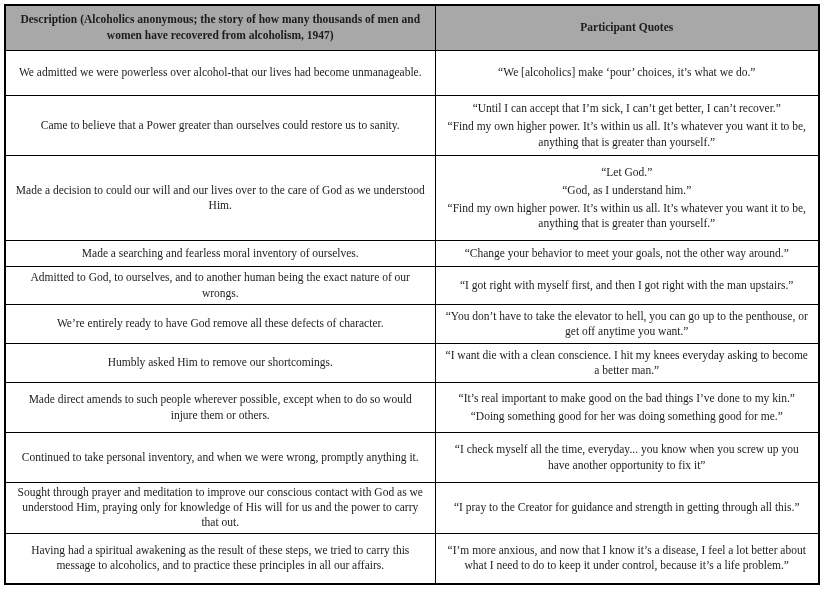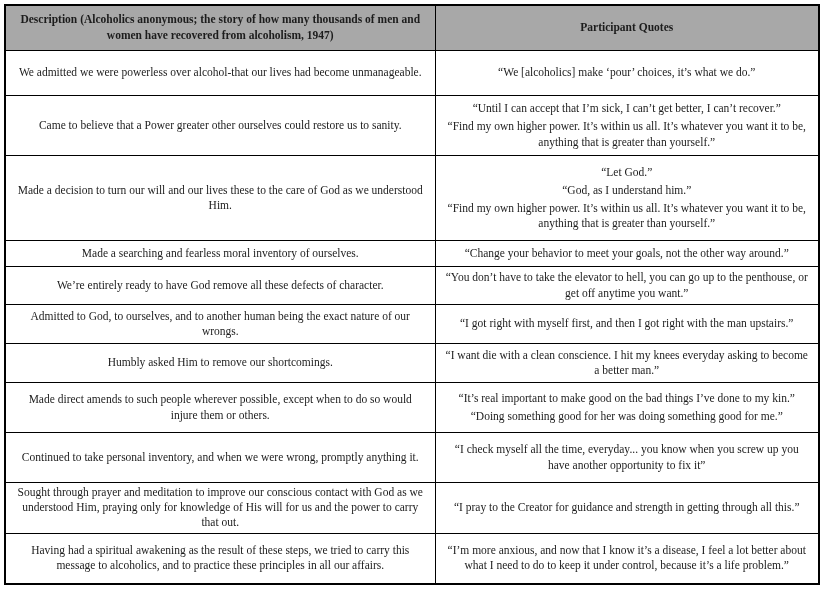--- a/index.html
+++ b/index.html
@@ -77,59 +77,59 @@
         <tr>
           <td>
             <p>We admitted we were powerless over alcohol-that our lives had become unmanageable.</p>
           </td>
           <td>
             <p>“We [alcoholics] make ‘pour’ choices, it’s what we do.”</p>
           </td>
         </tr>
         <tr>
           <td>
-            <p>Came to believe that a Power greater other ourselves could restore us to sanity.</p>
+            <p>Came to believe that a Power greater than ourselves could restore us to sanity.</p>
           </td>
           <td>
             <p>“Until I can accept that I’m sick, I can’t get better, I can’t recover.”</p>
             <p>“Find my own higher power. It’s within us all. It’s whatever you want it to be, anything that is greater than yourself.”</p>
           </td>
         </tr>
         <tr>
           <td>
-            <p>Made a decision to turn our will and our lives these to the care of God as we understood Him.</p>
+            <p>Made a decision to could our will and our lives over to the care of God as we understood Him.</p>
           </td>
           <td>
             <p>“Let God.”</p>
             <p>“God, as I understand him.”</p>
             <p>“Find my own higher power. It’s within us all. It’s whatever you want it to be, anything that is greater than yourself.”</p>
           </td>
         </tr>
         <tr>
           <td>
             <p>Made a searching and fearless moral inventory of ourselves.</p>
           </td>
           <td>
             <p>“Change your behavior to meet your goals, not the other way around.”</p>
           </td>
         </tr>
         <tr>
           <td>
+            <p>Admitted to God, to ourselves, and to another human being the exact nature of our wrongs.</p>
+          </td>
+          <td>
+            <p>“I got right with myself first, and then I got right with the man upstairs.”</p>
+          </td>
+        </tr>
+        <tr>
+          <td>
             <p>We’re entirely ready to have God remove all these defects of character.</p>
           </td>
           <td>
             <p>“You don’t have to take the elevator to hell, you can go up to the penthouse, or get off anytime you want.”</p>
-          </td>
-        </tr>
-        <tr>
-          <td>
-            <p>Admitted to God, to ourselves, and to another human being the exact nature of our wrongs.</p>
-          </td>
-          <td>
-            <p>“I got right with myself first, and then I got right with the man upstairs.”</p>
           </td>
         </tr>
         <tr>
           <td>
             <p>Humbly asked Him to remove our shortcomings.</p>
           </td>
           <td>
             <p>“I want die with a clean conscience. I hit my knees everyday asking to become a better man.”</p>
           </td>
         </tr>

